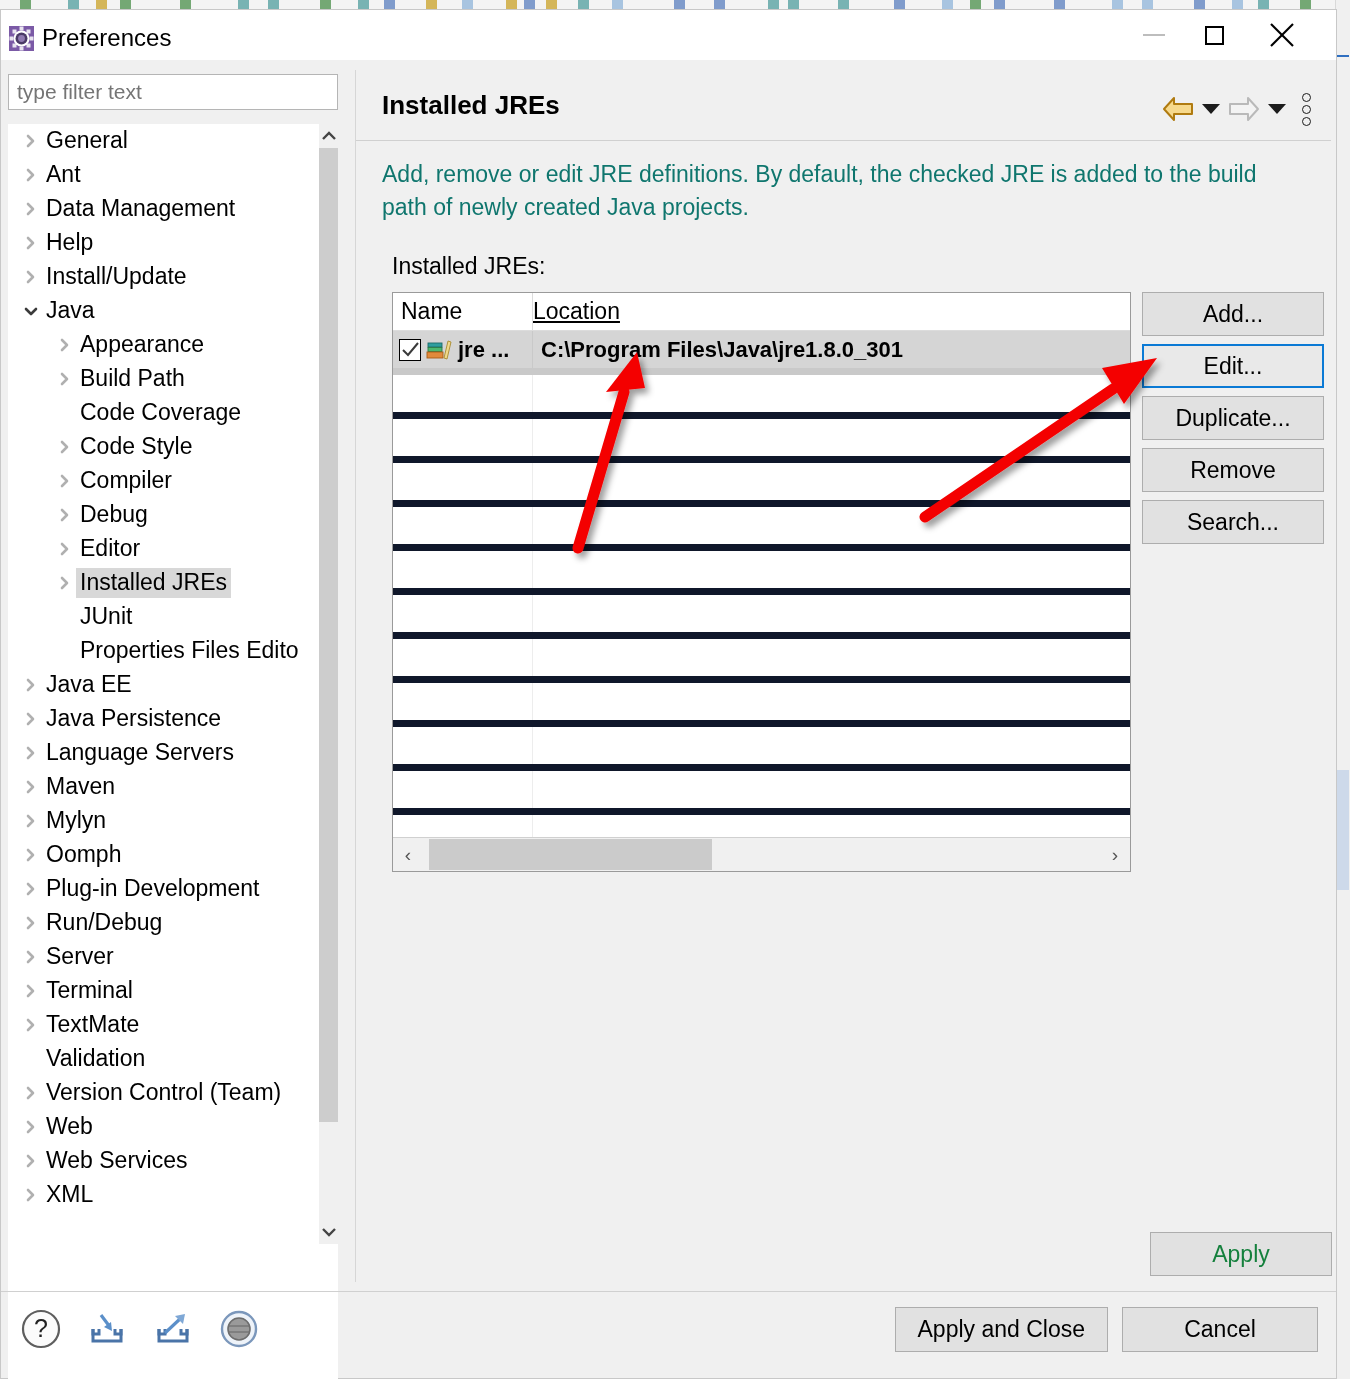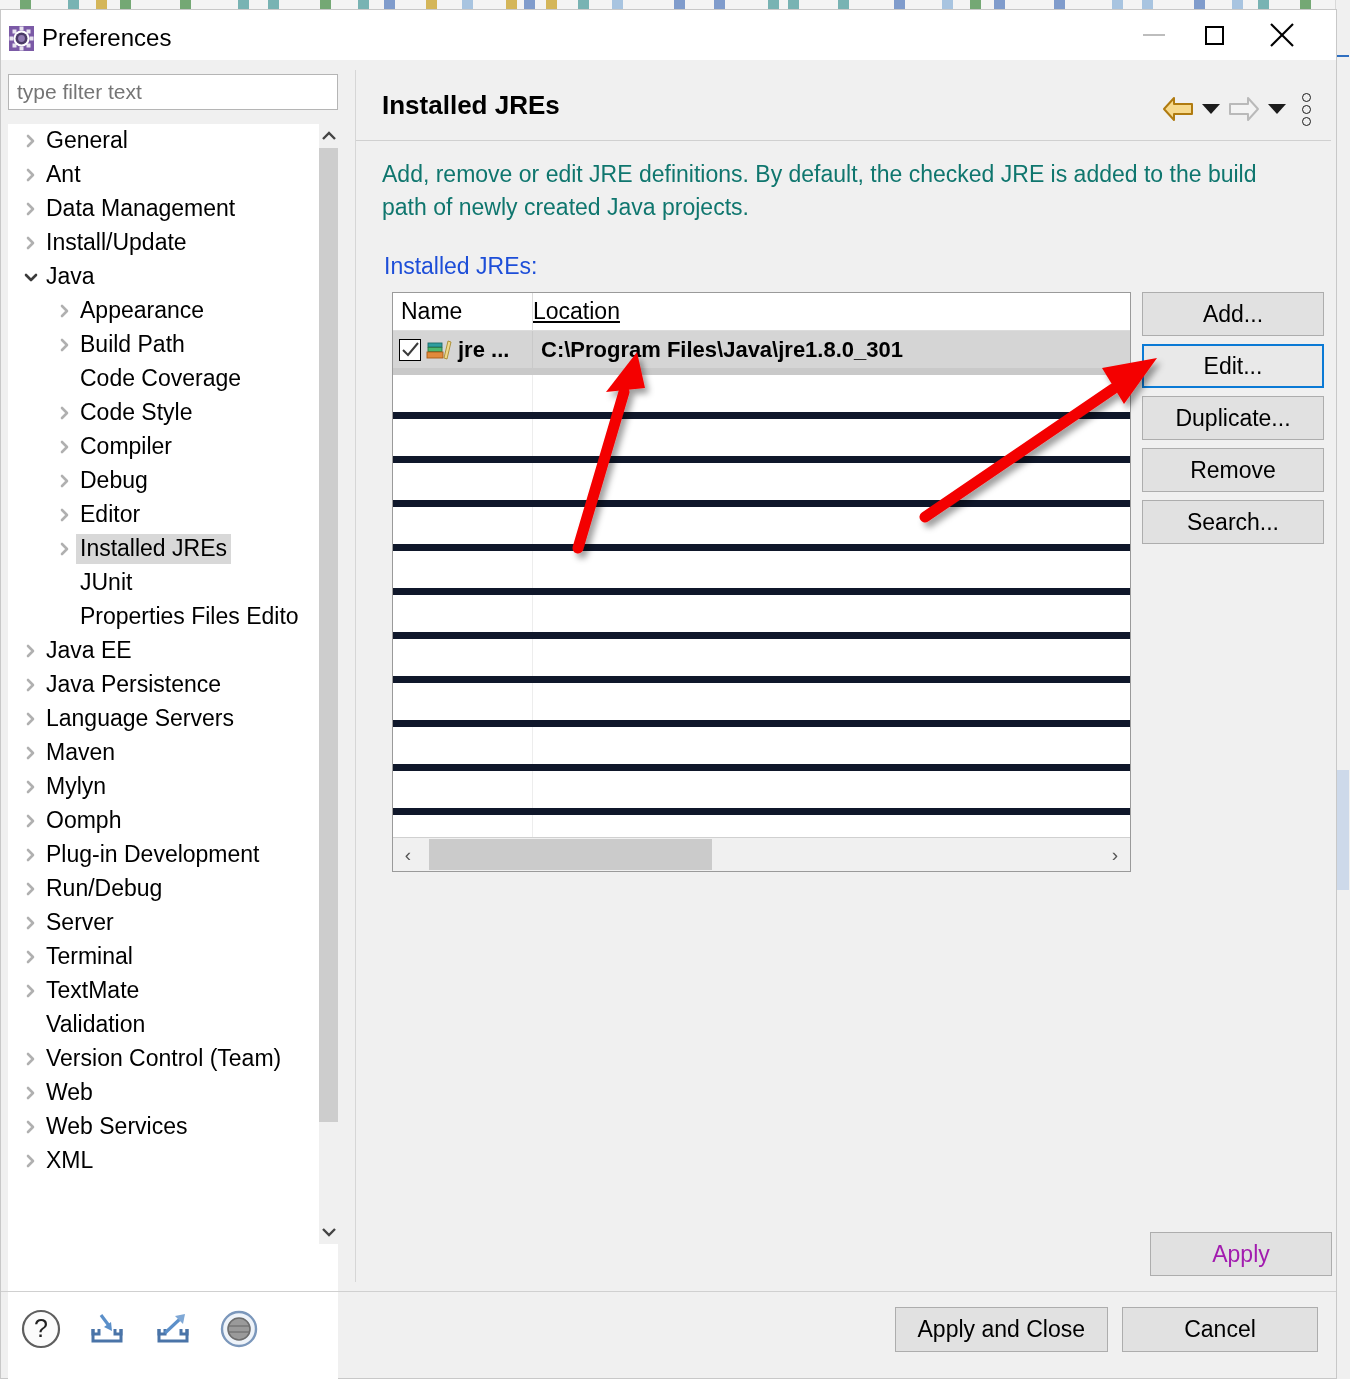--- a/index.html
+++ b/index.html
@@ -188,22 +188,22 @@
   }
   #content-divider {
     position: absolute; left: 0; top: 70px; width: 100%; height: 1px;
     background: #d0d0d0;
   }
   #desc {
     position: absolute; left: 26px; top: 88px; width: 920px;
     font-size: 23px; color: #0f766e; line-height: 1.42;
   }
   #list-label {
-    position: absolute; left: 28px; top: 183px;
-    font-size: 23px; color: #1d4ed8;
+    position: absolute; left: 36px; top: 183px;
+    font-size: 23px; color: #000000;
   }
 
   
   #jre-table {
     position: absolute; left: 36px; top: 222px;
     width: 739px; height: 580px;
     background: #fff;
     border: 1px solid #9a9a9a;
     box-sizing: border-box;
   }
@@ -287,21 +287,21 @@
     background: #e9e9e9;
   }
 
   
   #apply-btn {
     position: absolute; left: 794px; top: 1162px;
     width: 182px; height: 44px;
     background: #e1e1e1; border: 1px solid #adadad;
     box-sizing: border-box;
     display: flex; align-items: center; justify-content: center;
-    font-size: 23px; color: #a21caf; cursor: default;
+    font-size: 23px; color: #15803d; cursor: default;
   }
 
   
   #footer-divider {
     position: absolute; left: 0; top: 1281px; width: 100%; height: 1px;
     background: #d0d0d0;
   }
   #footer-icons {
     position: absolute; left: 18px; top: 1297px;
     display: flex; align-items: center; gap: 22px;
@@ -436,20 +436,28 @@
               </svg>
             </span>
             <span class="label">Data Management</span>
           </div>
           <div class="tree-item lvl0">
             <span class="twisty">
               <svg width="14" height="16" viewBox="0 0 14 16">
                 <polyline points="4,3 9,8 4,13" fill="none" stroke="#b0b0b0" stroke-width="2.6" stroke-linecap="round" stroke-linejoin="round"></polyline>
               </svg>
             </span>
+            <span class="label">Help</span>
+          </div>
+          <div class="tree-item lvl0">
+            <span class="twisty">
+              <svg width="14" height="16" viewBox="0 0 14 16">
+                <polyline points="4,3 9,8 4,13" fill="none" stroke="#b0b0b0" stroke-width="2.6" stroke-linecap="round" stroke-linejoin="round"></polyline>
+              </svg>
+            </span>
             <span class="label">Install/Update</span>
           </div>
           <div class="tree-item lvl0">
             <span class="twisty">
               <svg width="16" height="14" viewBox="0 0 16 14">
                 <polyline points="3,5 8,10 13,5" fill="none" stroke="#3b3b3b" stroke-width="2.6" stroke-linecap="round" stroke-linejoin="round"></polyline>
               </svg>
             </span>
             <span class="label">Java</span>
           </div>

